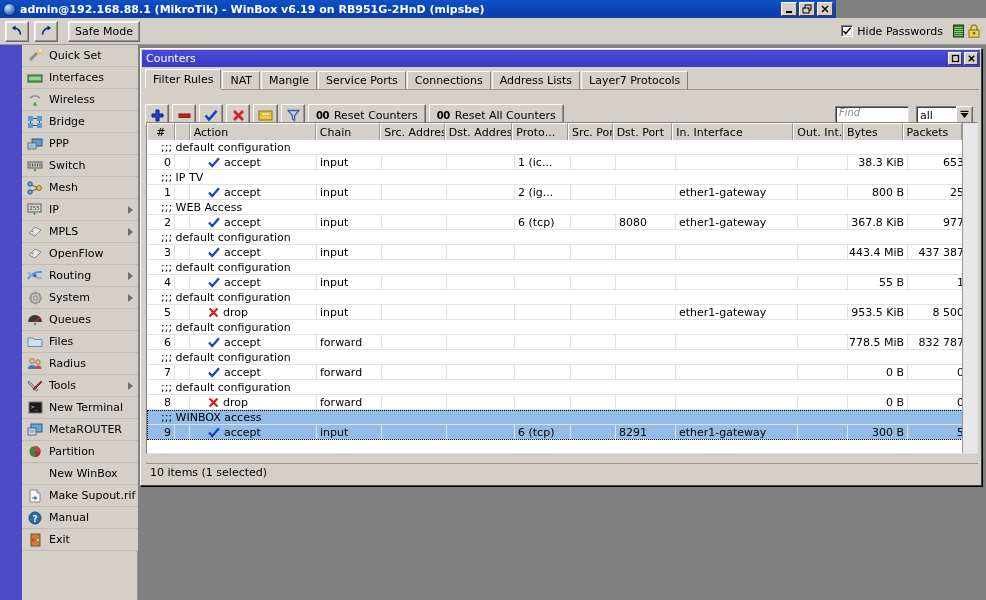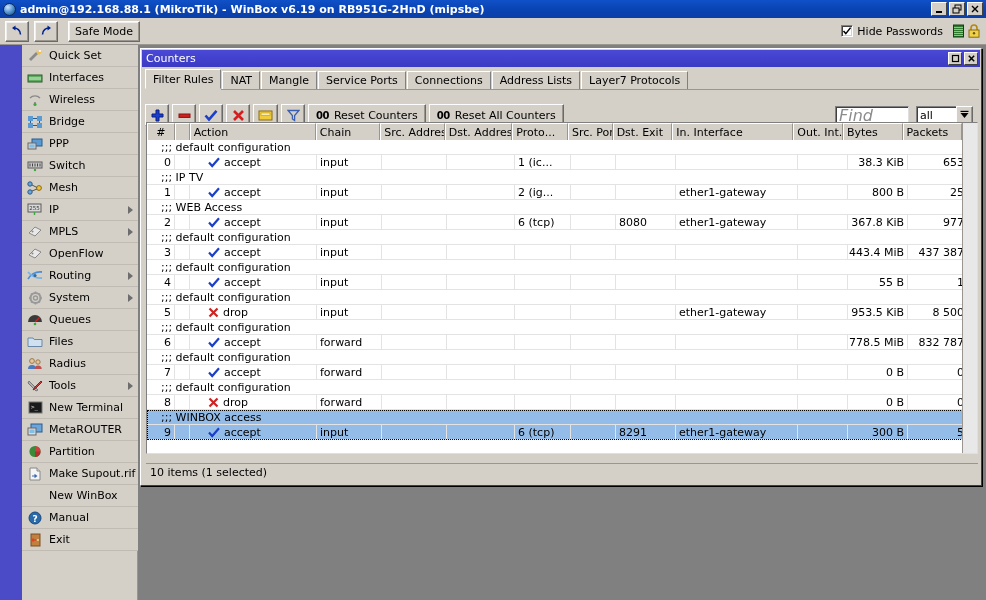--- a/index.html
+++ b/index.html
@@ -9,21 +9,21 @@
     background: #808080;
     font-family: "DejaVu Sans", "Liberation Sans", sans-serif;
     font-size: 11px;
     color: #000;
     -webkit-font-smoothing: none;
   }
   * { box-sizing: border-box; }
 
   
   #titlebar {
-    position: absolute; left: 0; top: 0; width: 986px; height: 18px;
+    position: absolute; left: 0; top: 0; width: 836px; height: 18px;
     background: linear-gradient(to bottom, #1050c8 0%, #0a44b4 50%, #0b3ea8 100%);
     display: flex; align-items: center;
   }
   #app-icon {
     width: 13px; height: 13px; margin-left: 3px; margin-right: 4px;
     border-radius: 50%;
     background: radial-gradient(circle at 35% 30%, #cfe3ff 0%, #5b9bd5 45%, #0a3c82 100%);
     border: 1px solid #0a2a5c;
   }
   #title-text {
@@ -159,22 +159,22 @@
     padding: 0 4px; font-size: 11px;
   }
   .abtn.wide { padding: 0 7px; gap: 5px; }
   .abtn .oo { font-weight: bold; font-size: 10px; letter-spacing: -0.5px; }
   .spacer { flex: 1 1 auto; }
   .textfield {
     height: 19px; width: 74px; background: #fff;
     border: 1px solid #808080;
     border-right-color: #dfdfdf; border-bottom-color: #dfdfdf;
     box-shadow: inset 1px 1px 0 #404040;
-    display: flex; align-items: center; padding: 0 3px;
-    font-size: 16px;
+    display: flex; align-items: flex-start; padding: 0 3px;
+    font-size: 10px;
   }
   .textfield.placeholder { color: #8c8c8c; font-style: italic; }
   #filter-select-wrap { display: flex; align-items: center; margin-left: 4px; margin-right: 4px; }
   #filter-select {
     height: 19px; width: 40px; background: #fff;
     border: 1px solid #808080; border-right: none;
     border-right-color: #dfdfdf; border-bottom-color: #dfdfdf;
     box-shadow: inset 1px 1px 0 #404040;
     display: flex; align-items: center; padding: 0 3px; font-size: 11px;
   }
@@ -512,34 +512,34 @@
       <span class="mi-icon">
         <svg width="14" height="13" viewBox="0 0 14 13">
           <circle cx="7" cy="6.5" r="5.6" fill="#3a8a3a"></circle>
           <path d="M7 6.5 L7 0.9 A5.6 5.6 0 0 1 12.6 6.5 Z" fill="#d04040"></path>
           <path d="M7 6.5 L12.6 6.5 A5.6 5.6 0 0 1 7 12.1 Z" fill="#b03030"></path>
         </svg>
       </span>
       <span class="mi-label">Partition</span>
     </div>
 
+    <div class="menu-item noicon">
+      <span class="mi-icon"></span>
+      <span class="mi-label">New WinBox</span>
+    </div>
+
     <div class="menu-item">
       <span class="mi-icon">
         <svg width="14" height="14" viewBox="0 0 14 14">
           <path d="M2 1 H9 L12 4 V13 H2 Z" fill="#f5f5f5" stroke="#888"></path>
           <path d="M9 1 V4 H12" fill="#dcdcdc" stroke="#888"></path>
           <path d="M4 9 H8 M6.5 7.5 L8.5 9 L6.5 10.5" stroke="#3a6ab0" stroke-width="1.2" fill="none"></path>
         </svg>
       </span>
       <span class="mi-label">Make Supout.rif</span>
-    </div>
-
-    <div class="menu-item noicon">
-      <span class="mi-icon"></span>
-      <span class="mi-label">New WinBox</span>
     </div>
 
     <div class="menu-item">
       <span class="mi-icon">
         <svg width="14" height="14" viewBox="0 0 14 14">
           <circle cx="7" cy="7" r="6" fill="#2a6aa8" stroke="#174a80"></circle>
           <text x="7" y="10.5" font-size="9" text-anchor="middle" fill="#fff" font-family="DejaVu Sans" font-weight="bold">?</text>
         </svg>
       </span>
       <span class="mi-label">Manual</span>
@@ -676,21 +676,21 @@
       <div class="th" style="width:68px">
           <span>Dst. Address</span>
         </div>
       <div class="th" style="width:56px">
           <span>Proto...</span>
         </div>
       <div class="th" style="width:45px">
           <span>Src. Port</span>
         </div>
       <div class="th" style="width:60px">
-          <span>Dst. Exit</span>
+          <span>Dst. Port</span>
         </div>
       <div class="th" style="width:122px">
           <span>In. Interface</span>
         </div>
       <div class="th" style="width:50px">
           <span>Out. Int...</span>
         </div>
       <div class="th" style="width:60px">
           <span>Bytes</span>
         </div>

